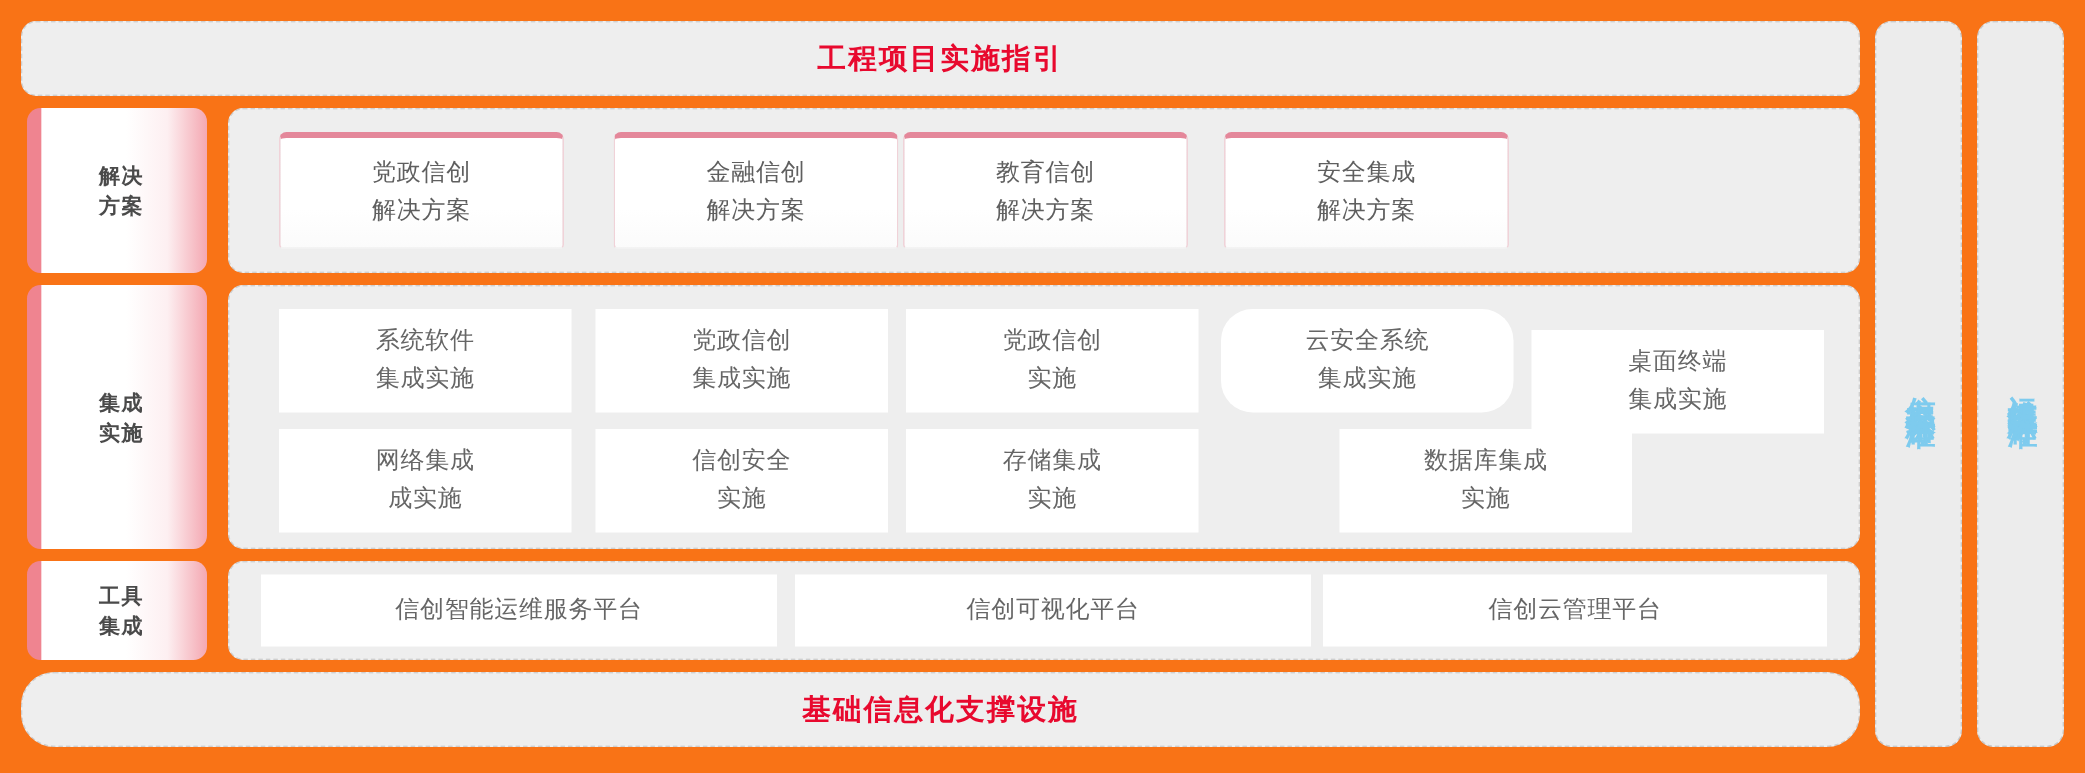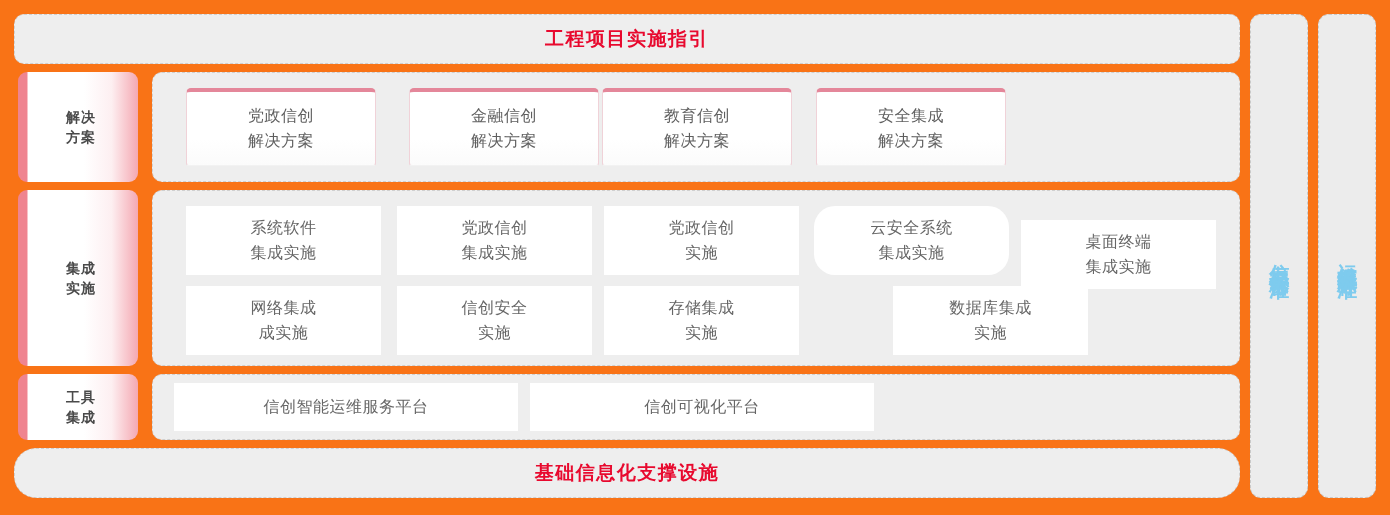--- a/index.html
+++ b/index.html
@@ -261,20 +261,23 @@
   </div>
 
   <div class="white-box" style="left:174px; top:383px; width:344px; height:48px;">
     <div class="white-box-text">信创智能运维服务平台</div>
   </div>
 
   <div class="white-box" style="left:530px; top:383px; width:344px; height:48px;">
     <div class="white-box-text">信创可视化平台</div>
   </div>
 
+  <div class="white-box" style="left:882px; top:383px; width:336px; height:48px;">
+    <div class="white-box-text">信创云管理平台</div>
+  </div>
 
   <div class="panel bannerbar" style="left:14px; top:448px; width:1226px; height:50px;border-radius:22px;">
     <span class="banner-text">基础信息化支撑设施</span>
   </div>
 
   <div class="vcol" style="left:1250px; top:14px; width:58px; height:484px;">
     <div class="vcol-text">信息安全保密标准</div>
   </div>
 
   <div class="vcol" style="left:1318px; top:14px; width:58px; height:484px;">

